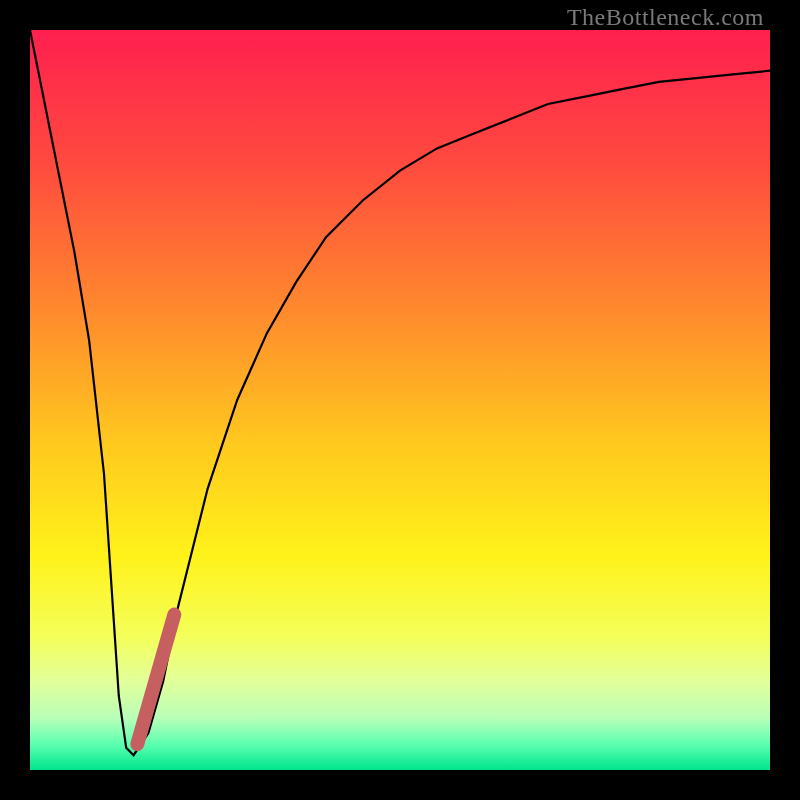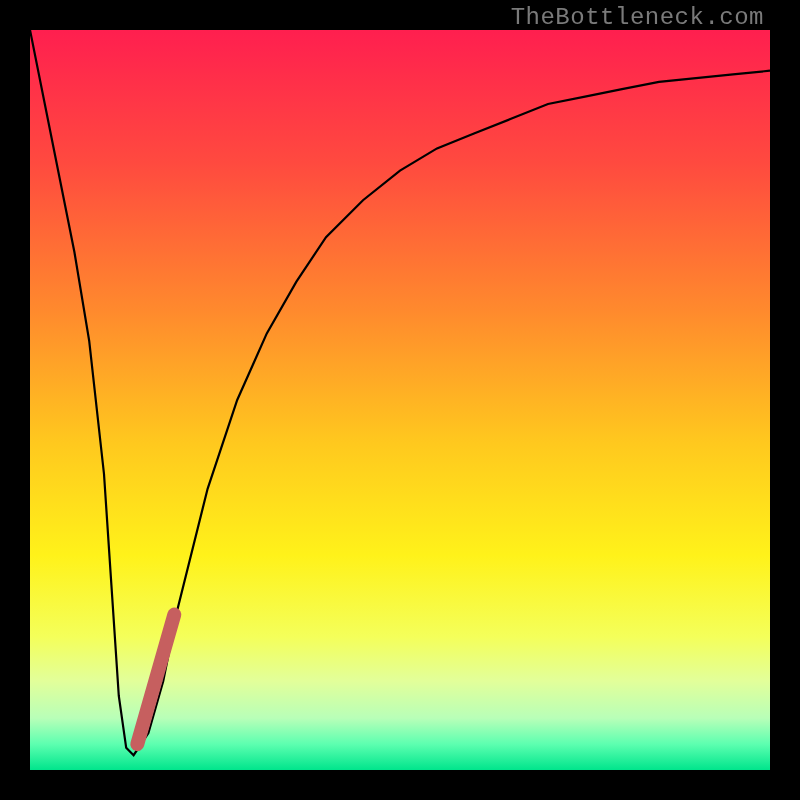--- a/index.html
+++ b/index.html
@@ -25,21 +25,21 @@
     overflow: hidden;
   }
   .gradient {
     position: absolute;
     inset: 0;
   }
   .watermark {
     position: absolute;
     top: 4px;
     right: 36px;
-    font-family: Liberation Mono, monospace;
+    font-family: Liberation Serif, serif;
     font-size: 24px;
     letter-spacing: 0.5px;
     color: #7a7a7a;
     user-select: none;
   }
   svg.curve {
     position: absolute;
     inset: 0;
   }
 </style>

